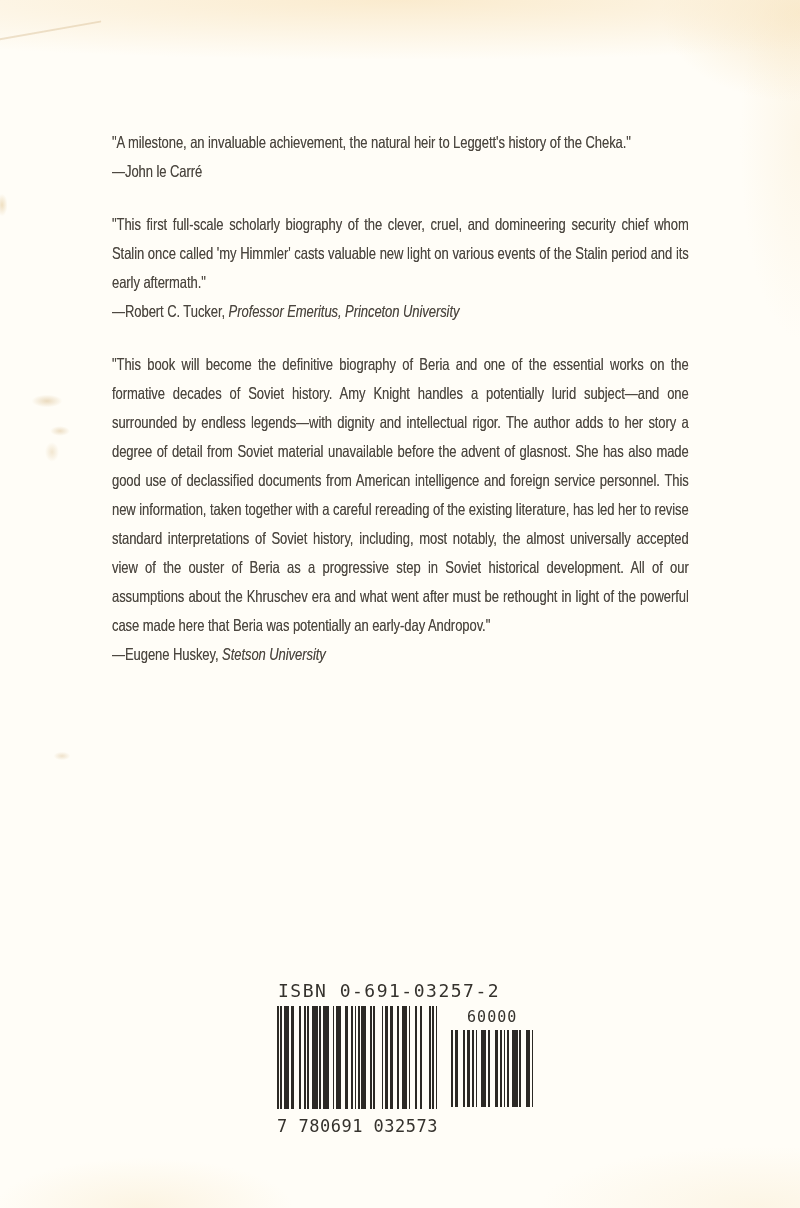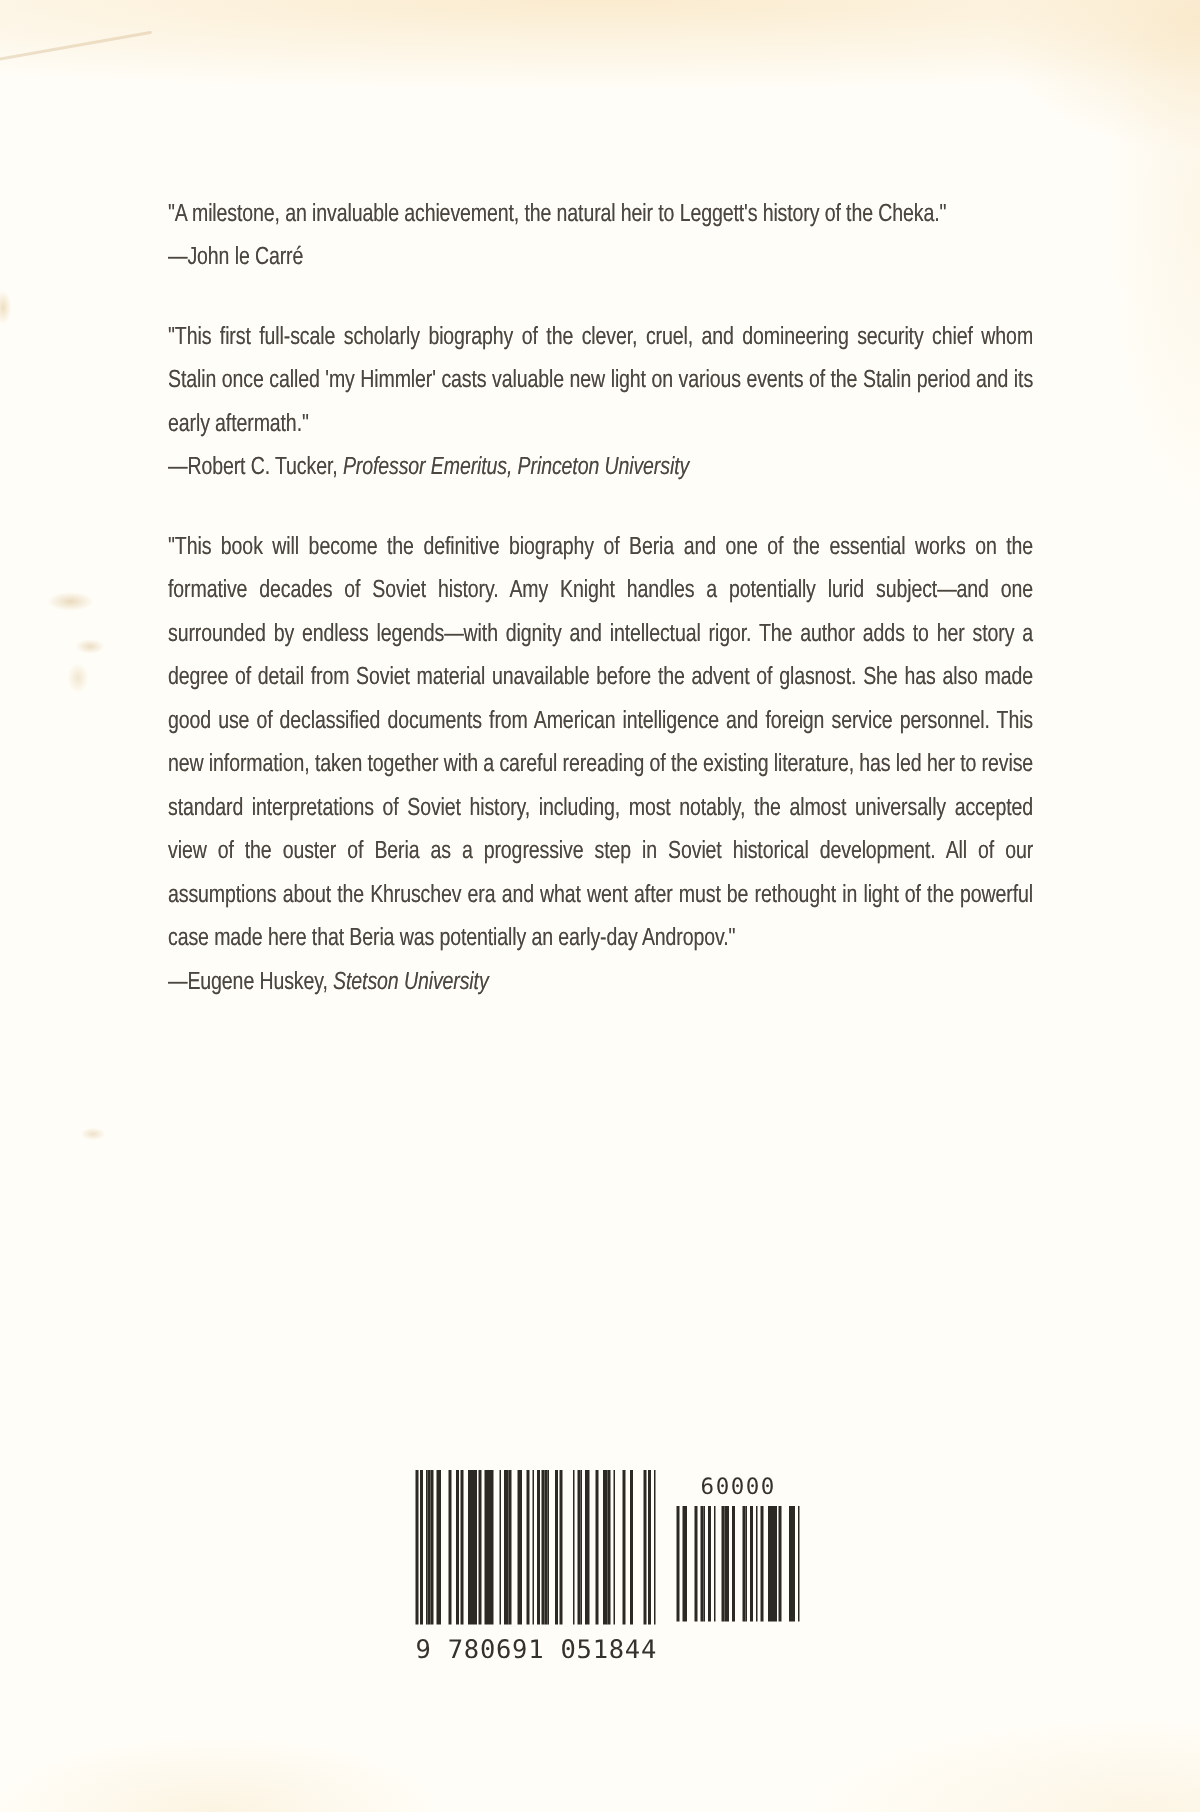--- a/index.html
+++ b/index.html
@@ -113,20 +113,21 @@
     </section>
 
     <section class="quote">
       <p class="quote-text">"This book will become the definitive biography of Beria and one of the essential works on the formative decades of Soviet history. Amy Knight handles a potentially lurid subject—and one surrounded by endless legends—with dignity and intellectual rigor. The author adds to her story a degree of detail from Soviet material unavailable before the advent of glasnost. She has also made good use of declassified documents from American intelligence and foreign service personnel. This new information, taken together with a careful rereading of the existing literature, has led her to revise standard interpretations of Soviet history, including, most notably, the almost universally accepted view of the ouster of Beria as a progressive step in Soviet historical development. All of our assumptions about the Khruschev era and what went after must be rethought in light of the powerful case made here that Beria was potentially an early-day Andropov."</p>
       <p class="attribution"><span>—Eugene Huskey, </span><i>Stetson University</i></p>
     </section>
 
   </div>
 
   <div class="barcode-area">
+    <div class="isbn-label">ISBN 0-691-03257-2</div>
     <div class="barcode-row">
       <div class="main-col">
         <div class="bars main-bars" id="main-bars">
             <div class="m on" style="width: 1.7px;"></div>
             <div class="m" style="width: 1.7px;"></div>
             <div class="m on" style="width: 1.7px;"></div>
             <div class="m" style="width: 1.7px;"></div>
             <div class="m on" style="width: 1.7px;"></div>
             <div class="m on" style="width: 1.7px;"></div>
             <div class="m on" style="width: 1.7px;"></div>
@@ -212,21 +213,21 @@
             <div class="m" style="width: 1.7px;"></div>
             <div class="m" style="width: 1.7px;"></div>
             <div class="m" style="width: 1.7px;"></div>
             <div class="m" style="width: 1.7px;"></div>
             <div class="m on" style="width: 1.7px;"></div>
             <div class="m" style="width: 1.7px;"></div>
             <div class="m on" style="width: 1.7px;"></div>
             <div class="m" style="width: 1.7px;"></div>
             <div class="m on" style="width: 1.7px;"></div>
           </div>
-        <div class="ean-digits">9 780691 051844</div>
+        <div class="ean-digits">7 780691 032573</div>
       </div>
       <div class="supp-col">
         <div class="supp-label">60000</div>
         <div class="bars supp-bars" id="supp-bars">
             <div class="m on" style="width: 1.75px;"></div>
             <div class="m" style="width: 1.75px;"></div>
             <div class="m on" style="width: 1.75px;"></div>
             <div class="m on" style="width: 1.75px;"></div>
             <div class="m" style="width: 1.75px;"></div>
             <div class="m" style="width: 1.75px;"></div>

